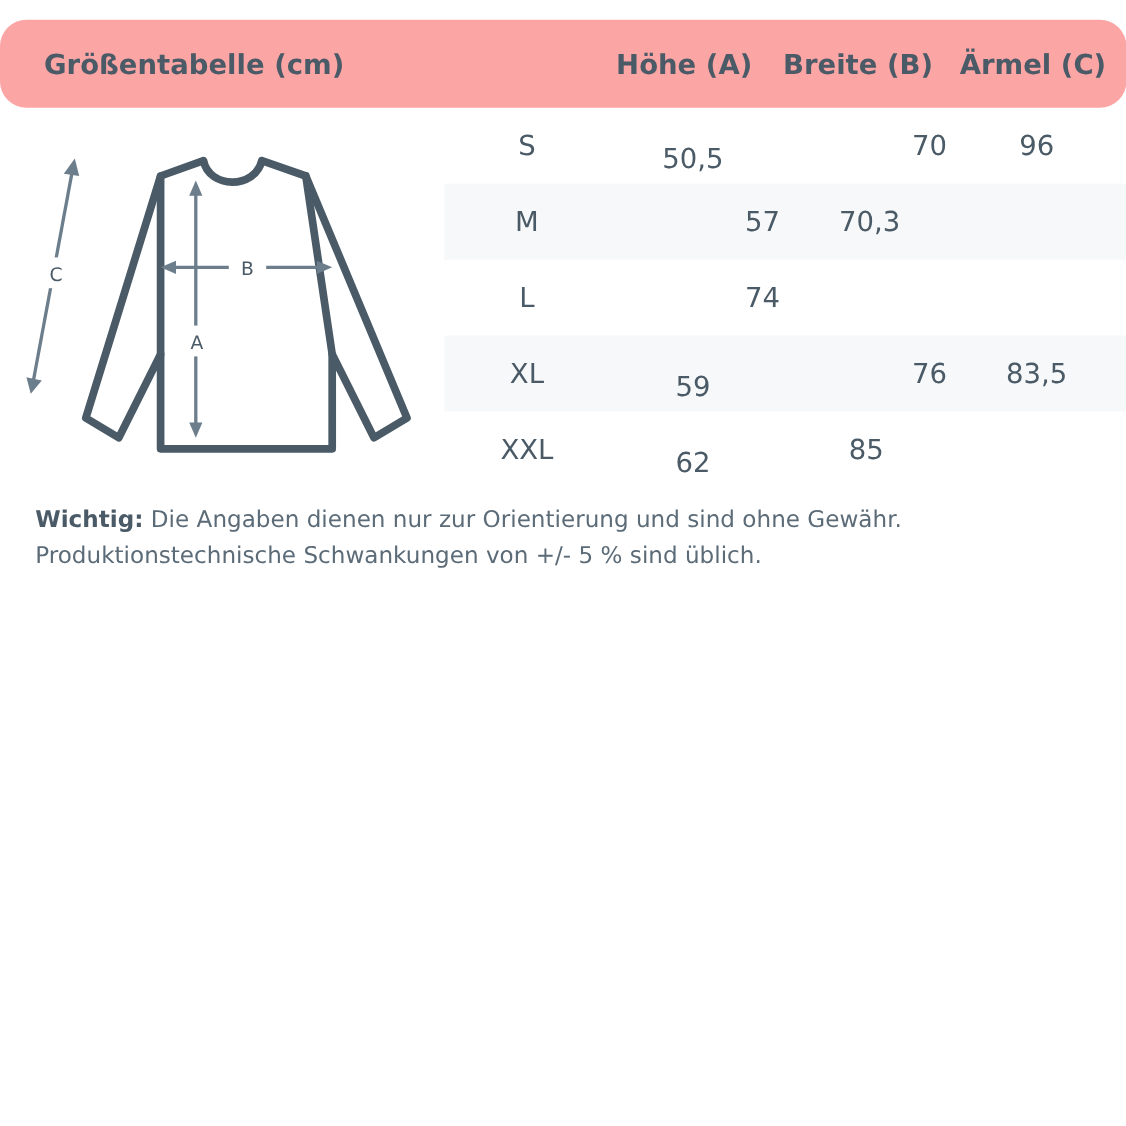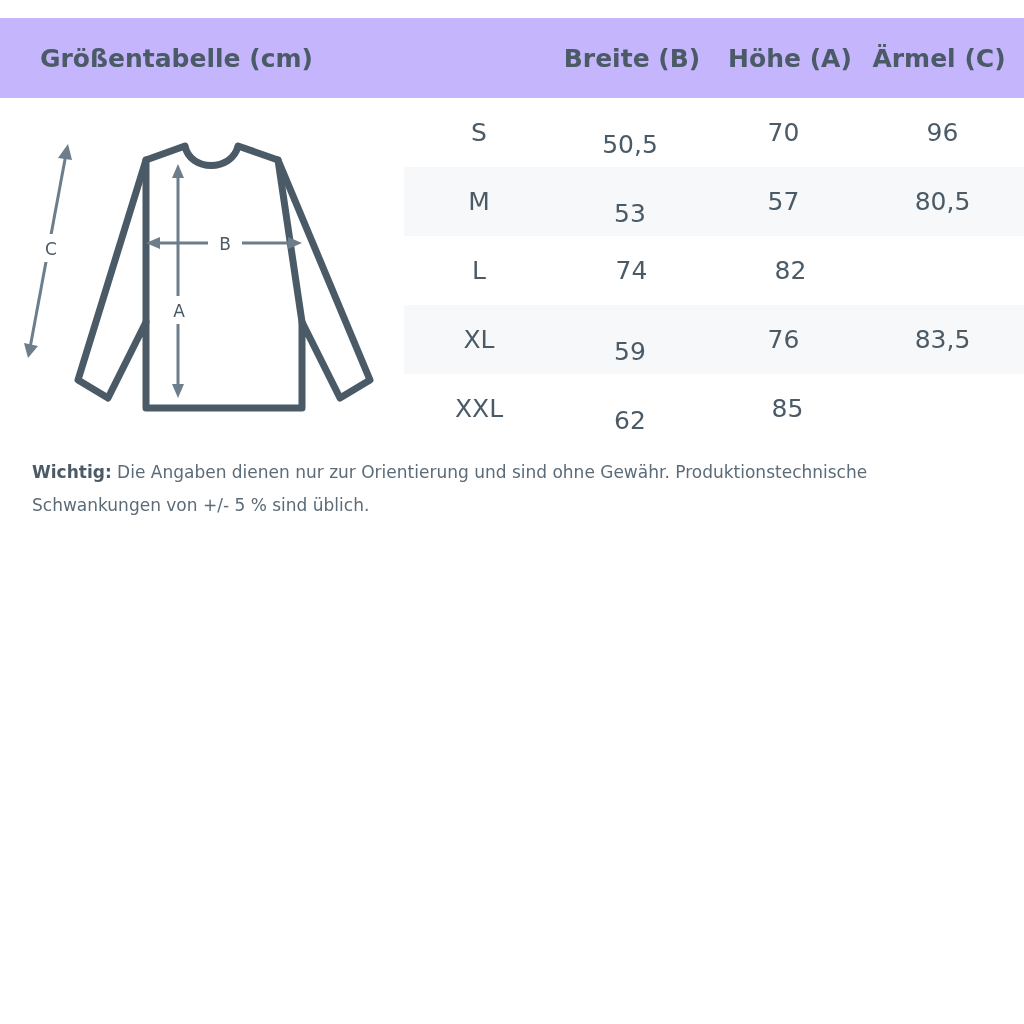--- a/index.html
+++ b/index.html
@@ -22,23 +22,24 @@
     overflow: hidden;
   }
 
   
   .header {
     position: absolute;
     left: 0;
     top: 18px;
     width: 1024px;
     height: 80px;
-    background: #c4b5fd;
+    background: #fca5a5;
     display: flex;
     align-items: center;
+    border-radius: 24px;
   }
   .header-title {
     font-size: 25px;
     font-weight: bold;
     color: #4a5a66;
     padding-left: 40px;
     white-space: nowrap;
   }
   .header-cols {
     margin-left: auto;
@@ -70,57 +71,57 @@
   }
   .row.alt { background: #f6f8f9; }
   .cell {
     font-size: 25px;
     color: #4a5a66;
     text-align: center;
     white-space: nowrap;
   }
   .c-size  { width: 150px; }
   .c-width { width: 152px; margin-top: 24px; }
-  .c-height{ width: 155px; }
+  .c-height{ width: 155px; text-align: right; }
   .c-sleeve{ width: 163px; }
 
   
   .diagram {
     position: absolute;
     left: 10px;
     top: 110px;
     width: 400px;
     height: 330px;
   }
 
   
   .note {
     position: absolute;
     left: 32px;
     top: 456px;
     width: 960px;
-    font-size: 17px;
+    font-size: 21px;
     line-height: 33px;
     color: #5b6b77;
   }
   .note b {
     font-weight: bold;
     color: #4a5a66;
   }
 </style>
 </head>
 <body>
 
 <div class="sheet">
 
   <div class="header">
     <div class="header-title">Größentabelle (cm)</div>
     <div class="header-cols">
+      <div class="header-col hc-a">Höhe (A)</div>
       <div class="header-col hc-b">Breite (B)</div>
-      <div class="header-col hc-a">Höhe (A)</div>
       <div class="header-col hc-c">Ärmel (C)</div>
     </div>
   </div>
 
   <div class="diagram">
     <svg width="400" height="330" viewBox="0 0 400 330">
       <g fill="none" stroke="#4a5a66" stroke-width="7" stroke-linejoin="round" stroke-linecap="round">
 
         <path d="M136,50
                  L175,36
@@ -171,29 +172,27 @@
 
     <div class="row">
       <div class="cell c-size">S</div>
       <div class="cell c-width">50,5</div>
       <div class="cell c-height">70</div>
       <div class="cell c-sleeve">96</div>
     </div>
 
     <div class="row alt">
       <div class="cell c-size">M</div>
-      <div class="cell c-width">53</div>
       <div class="cell c-height">57</div>
-      <div class="cell c-sleeve">80,5</div>
+      <div class="cell c-sleeve">70,3</div>
     </div>
 
     <div class="row">
       <div class="cell c-size">L</div>
       <div class="cell c-height">74</div>
-      <div class="cell c-sleeve">82</div>
     </div>
 
     <div class="row alt">
       <div class="cell c-size">XL</div>
       <div class="cell c-width">59</div>
       <div class="cell c-height">76</div>
       <div class="cell c-sleeve">83,5</div>
     </div>
 
     <div class="row">

